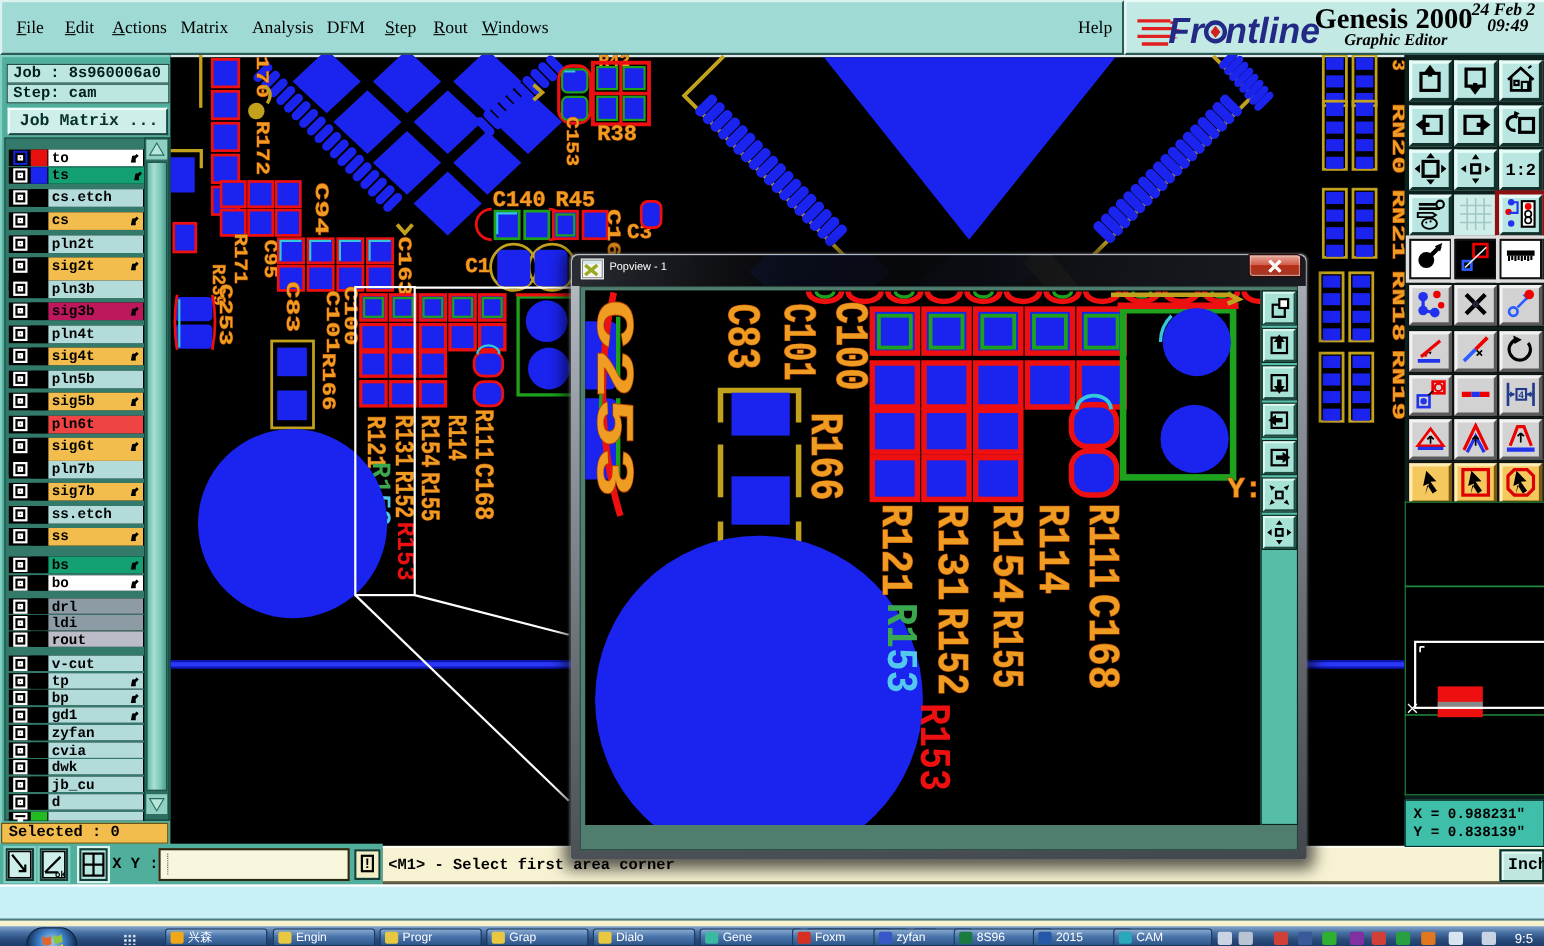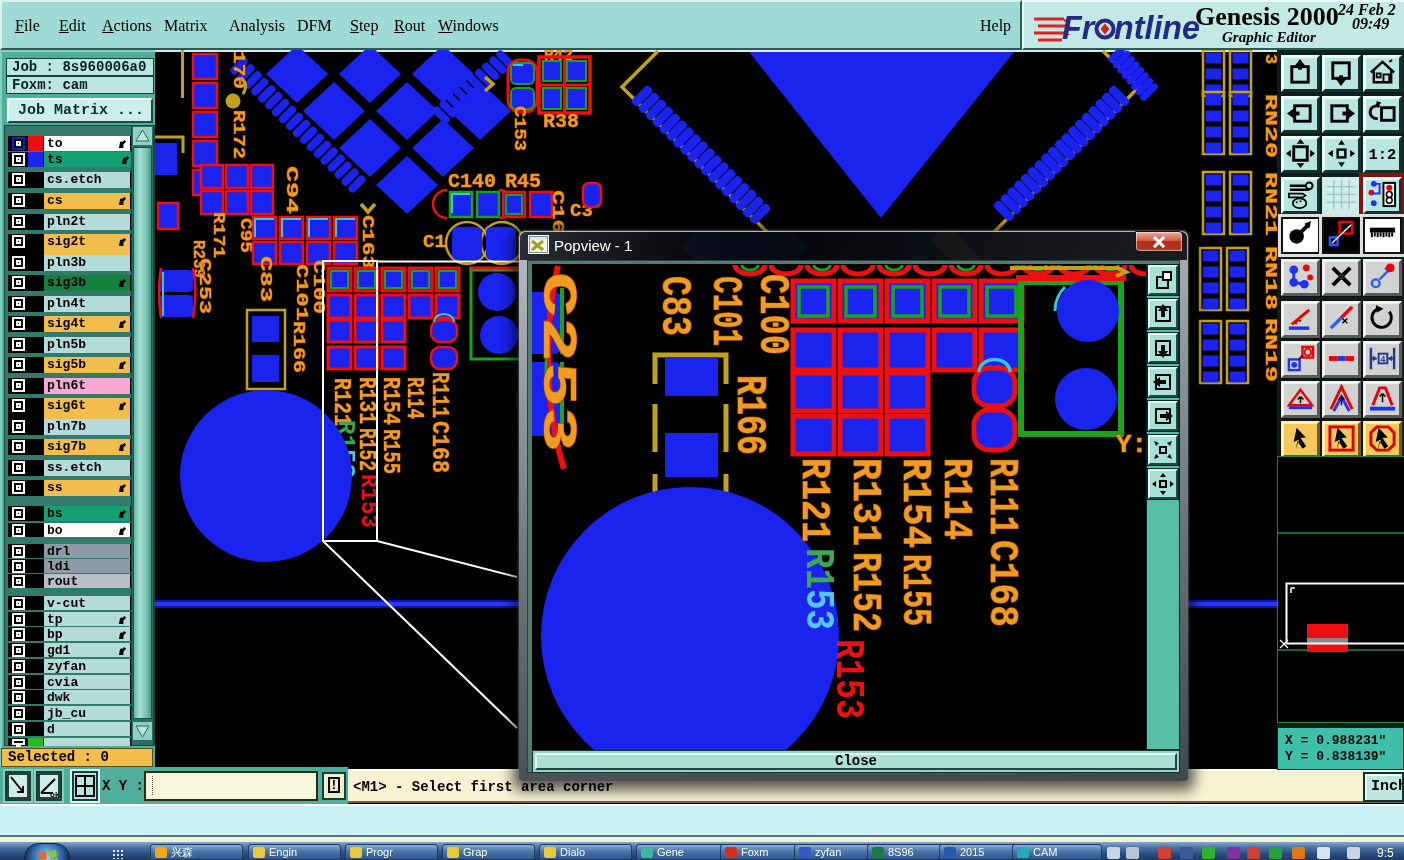--- a/index.html
+++ b/index.html
@@ -36,21 +36,21 @@
 
 #toolbar{position:absolute;left:1277px;top:50px;width:127px;height:718px;background:#0c1f1c;}
 .tb{position:absolute;width:39px;height:37px;}
 .tb.teal{background:#b9e6e1;border-top:3px solid #e7fbf7;border-left:3px solid #e7fbf7;border-bottom:3px solid #14322d;border-right:3px solid #14322d;}
 .tb.gray{background:#d2d2d2;border-top:3px solid #f2f2f2;border-left:3px solid #f2f2f2;border-bottom:3px solid #5a5a5a;border-right:3px solid #5a5a5a;outline:1px solid #111;}
 .tb.white{background:#fff;border:2px solid #111;outline:3px solid #dedede;}
 .tb.orange{background:#f5c85e;border-top:3px solid #ffeeb4;border-left:3px solid #ffeeb4;border-bottom:3px solid #7a5a10;border-right:3px solid #7a5a10;outline:1px solid #111;}
 
 #popview{position:absolute;left:519px;top:231px;width:669px;height:550px;border-radius:6px 6px 2px 2px;background:linear-gradient(175deg,#babfc6,#8f959d 30%,#6a7076 60%,#42474d);box-shadow:0 3px 14px 6px rgba(0,0,0,0.65), 0 0 2px 1px rgba(255,255,255,0.5);}
 #pvtitle{position:absolute;left:1px;top:1px;width:667px;height:28px;border-radius:6px 6px 0 0;background:linear-gradient(100deg,#3a3f46 0%,#15161a 25%,#0c0d10 45%,#23262c 70%,#191b20 100%);overflow:hidden;}
-#pvtitle .t{position:absolute;left:34px;top:5px;color:#fff;font-size:15px;font-family:"Liberation Sans",sans-serif;}
+#pvtitle .t{position:absolute;left:34px;top:5px;color:#fff;font-size:10px;font-family:"Liberation Sans",sans-serif;}
 #pvclose{position:absolute;left:616px;top:0px;width:48px;height:21px;border-radius:0 4px 0 4px;background:linear-gradient(#e8a99c,#d35f4d 45%,#b52d15 50%,#a33b28);border:1px solid #35090a;box-shadow:inset 0 0 1px 1px rgba(255,255,255,.55);color:#fff;font-weight:bold;font-size:13px;text-align:center;line-height:19px;}
 #pvframe{position:absolute;left:8px;top:29px;width:653px;height:513px;background:#4f7d6e;border:1px solid #2a443c;}
 #pvcontent{position:absolute;left:13px;top:33px;width:614px;height:486px;background:#000;}
 #pvbtns{position:absolute;left:627px;top:33px;width:34px;height:486px;background:#56bda7;border:1px solid #0a2620;}
 .pvb{position:absolute;left:1px;width:30px;height:30px;background:#a7e2d6;border-top:2px solid #ddf7f0;border-left:2px solid #ddf7f0;border-bottom:2px solid #1d4a40;border-right:2px solid #1d4a40;outline:1px solid #0a2620;}
 #pvclosebar{position:absolute;left:13px;top:519px;width:648px;height:23px;background:#9ad4c8;border:1px solid #11362e;}
 #pvclosebtn{position:absolute;left:2px;top:2px;width:642px;height:17px;background:#abdfd4;border-top:2px solid #e2f8f2;border-left:2px solid #e2f8f2;border-bottom:2px solid #1d4a40;border-right:2px solid #1d4a40;color:#000;text-align:center;font-family:"Liberation Mono",monospace;font-weight:bold;font-size:14px;line-height:13px;}
 </style>
 </head>
 <body>
@@ -94,21 +94,21 @@
   <div style="position:absolute;left:314px;top:-1px;font-family:'Liberation Serif',serif;font-style:italic;font-weight:bold;font-size:16px;color:#000;white-space:nowrap;">24 Feb 2</div>
   <div style="position:absolute;left:328px;top:13px;font-family:'Liberation Serif',serif;font-style:italic;font-weight:bold;font-size:16px;color:#000;">09:49</div>
 
   <div style="position:absolute;left:198px;top:27px;font-family:'Liberation Serif',serif;font-style:italic;font-weight:bold;font-size:15px;color:#000;">Graphic Editor</div>
 </div>
 
 <div id="sidebar">
 
   <div class="jobbox" style="top:6px">Job : 8s960006a0</div>
 
-  <div class="jobbox" style="top:24px">Foxm: cam</div>
+  <div class="jobbox" style="top:24px">Step: cam</div>
 
   <div id="jobmatrix">Job Matrix ...</div>
 
   <div id="laylist">
 
   <div class="lrow" style="top:10px;width:124px;height:15px">
         <span class="cb" style="border-color:#1222cc">
           <i></i>
         </span>
         <span class="sw" style="background:#e80f0f"></span>
@@ -169,21 +169,21 @@
         </span>
         <span class="sw" style="background:#000000"></span>
         <span class="lab" style="background:#b2dbda">pln3b</span>
       </div>
 
   <div class="lrow" style="top:149px;width:124px;height:16px">
         <span class="cb" style="border-color:#ffffff">
           <i></i>
         </span>
         <span class="sw" style="background:#000000"></span>
-        <span class="lab" style="background:#15803d">sig3b<svg class="hand" viewBox="0 0 10 10">
+        <span class="lab" style="background:#be185d">sig3b<svg class="hand" viewBox="0 0 10 10">
             <path d="M1,10 L2,5 Q2,2 5,3 L7,1 L9,3 L6,6 L6,10 Z" fill="#000"></path>
           </svg></span>
       </div>
 
   <div class="lrow" style="top:170px;width:124px;height:16px">
         <span class="cb" style="border-color:#ffffff">
           <i></i>
         </span>
         <span class="sw" style="background:#000000"></span>
         <span class="lab" style="background:#b2dbda">pln4t</span>
@@ -215,21 +215,21 @@
         <span class="lab" style="background:#f2bd4d">sig5b<svg class="hand" viewBox="0 0 10 10">
             <path d="M1,10 L2,5 Q2,2 5,3 L7,1 L9,3 L6,6 L6,10 Z" fill="#000"></path>
           </svg></span>
       </div>
 
   <div class="lrow" style="top:252px;width:124px;height:16px">
         <span class="cb" style="border-color:#ffffff">
           <i></i>
         </span>
         <span class="sw" style="background:#000000"></span>
-        <span class="lab" style="background:#f9a8d4">pln6t</span>
+        <span class="lab" style="background:#ef4444">pln6t</span>
       </div>
 
   <div class="lrow" style="top:272px;width:124px;height:34px">
         <span class="cb" style="border-color:#ffffff">
           <i></i>
         </span>
         <span class="sw" style="background:#000000"></span>
         <span class="lab" style="background:#f2bd4d">sig6t<svg class="hand" viewBox="0 0 10 10">
             <path d="M1,10 L2,5 Q2,2 5,3 L7,1 L9,3 L6,6 L6,10 Z" fill="#000"></path>
           </svg></span>
@@ -1195,23 +1195,20 @@
           <rect x="10" y="10" width="6" height="6" fill="none" stroke="#000" stroke-width="2"></rect>
           <path d="M4,4 l5,2 -3,3 Z M22,4 l-2,5 -3,-3 Z M4,22 l2,-5 3,3 Z M22,22 l-5,-2 3,-3 Z" fill="#000"></path>
         </svg></div>
 
 <div class="pvb" style="top:204px"><svg width="26" height="26" viewBox="0 0 26 26">
           <rect x="10" y="10" width="6" height="6" fill="none" stroke="#000" stroke-width="2"></rect>
           <path d="M13,2 l3,4 h-6 Z M13,24 l3,-4 h-6 Z M2,13 l4,-3 v6 Z M24,13 l-4,-3 v6 Z" fill="#000"></path>
         </svg></div>
   </div>
 
-  <div id="pvclosebar">
-      <div id="pvclosebtn">Close</div>
-    </div>
 </div>
 
 <div id="toolbar">
 
 <div class="tb teal" style="left:4px;top:5px;">
       <svg width="29" height="29" viewBox="0 0 30 30" style="display:block;margin:auto">
         <rect x="6" y="9" width="17" height="16" fill="none" stroke="#000" stroke-width="3"></rect>
         <path d="M14.5,1 l6,8 h-12 Z" fill="#000"></path>
         <rect x="12.5" y="6" width="4" height="6" fill="#000"></rect>
       </svg>

